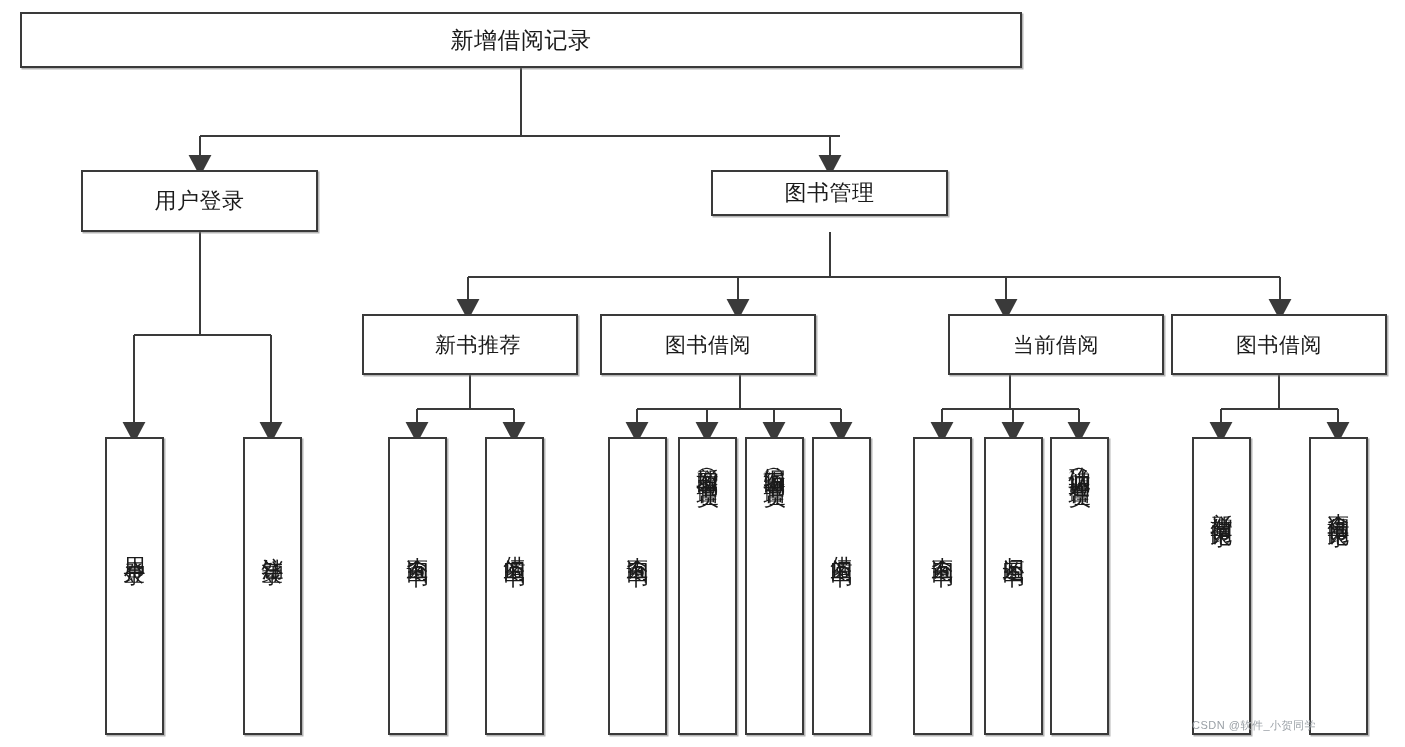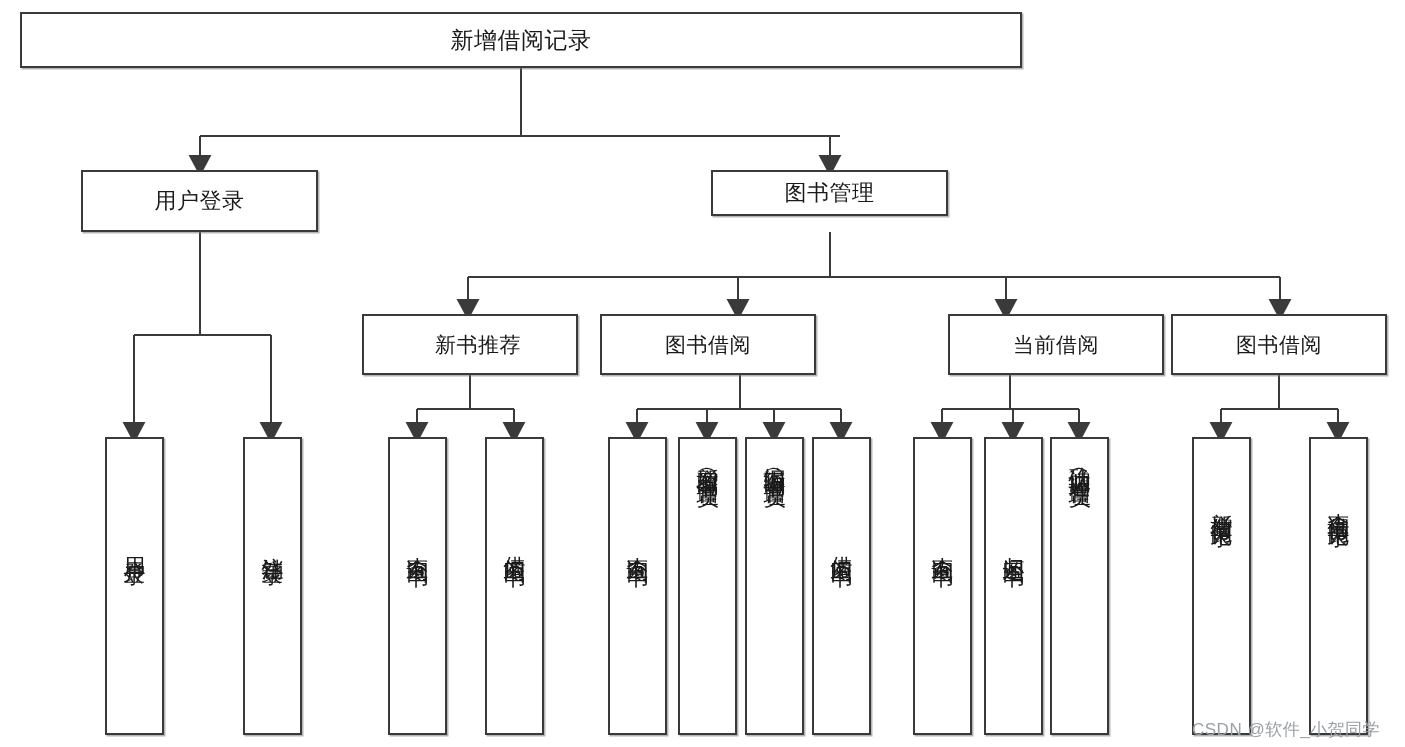--- a/index.html
+++ b/index.html
@@ -58,21 +58,21 @@
     line-height: 1.08;
     letter-spacing: 3px;
     white-space: nowrap;
   }
   .node-leaf.mid2 .lbl { margin-top: 100px; }
   .node-leaf.mid3 .lbl { margin-top: 56px; }
   .node-leaf.top .lbl  { margin-top: 10px; }
 
   .watermark {
     position: absolute;
-    font-size: 17px;
+    font-size: 11px;
     color: #9aa0a6;
     white-space: nowrap;
     z-index: 5;
     letter-spacing: 0.5px;
   }
 </style>
 </head>
 <body>
 
 <div id="canvas">

